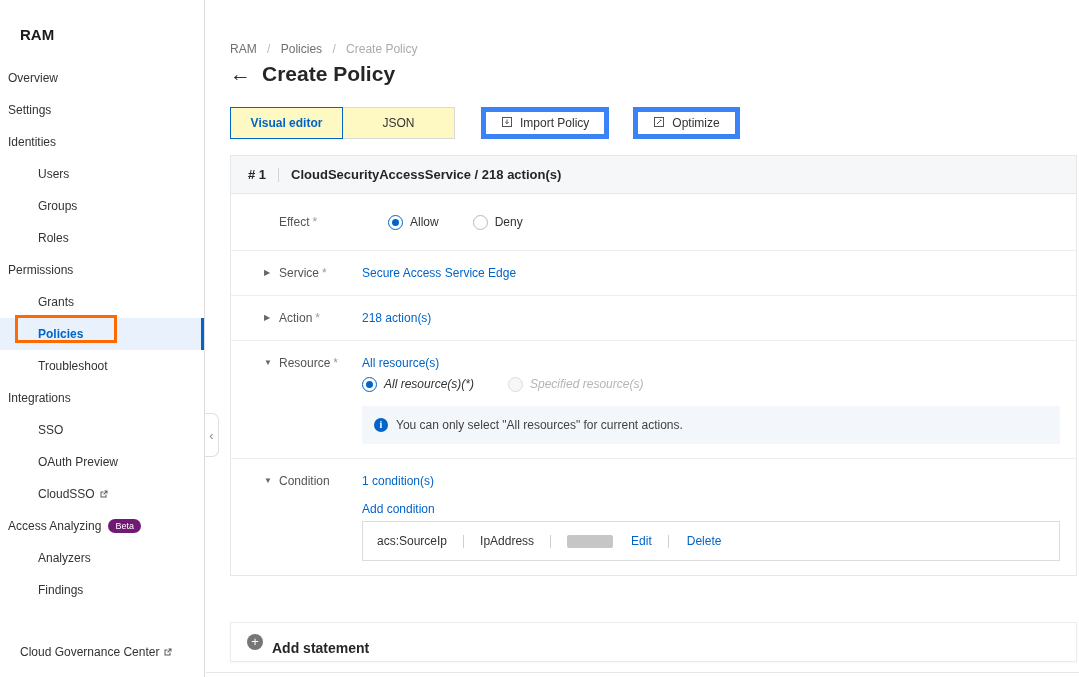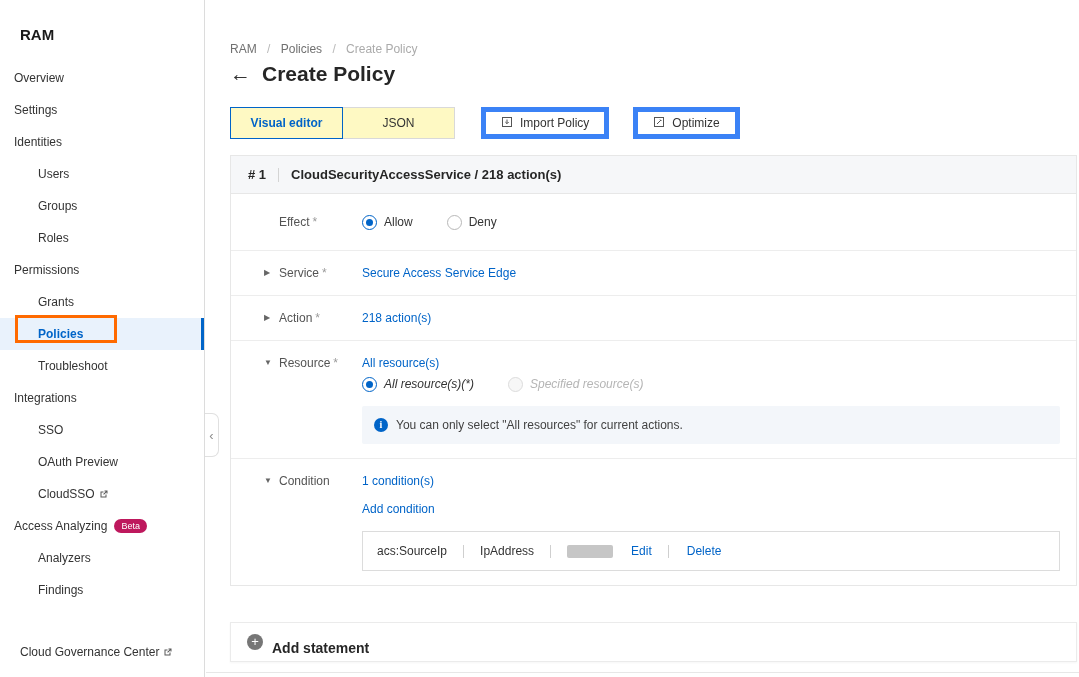--- a/index.html
+++ b/index.html
@@ -16,31 +16,31 @@
   
   .sidebar {
     position: absolute; left:0; top:0; width:205px; height:677px;
     background:#fff; border-right:1px solid #dcdcdc;
   }
   .sidebar-title {
     padding: 26px 0 0 20px; height:62px;
     font-size:15px; font-weight:700; color:#1a1a1a;
   }
   .side-item {
-    height:32px; line-height:32px; padding-left:14px;
+    height:32px; line-height:32px; padding-left:8px;
     font-size:12px; color:#333; cursor:pointer; position:relative;
     white-space:nowrap; display:flex; align-items:center;
   }
   .side-item.lvl1 { padding-left:38px; }
   .side-item.selected { background:#e9f2fc; color:#0064c8; font-weight:700; }
   .side-item.selected::after {
     content:""; position:absolute; right:0; top:0; width:3px; height:100%; background:#0064c8;
   }
   .beta-badge {
-    display:inline-block; margin-left:7px; background:#be185d; color:#fff;
+    display:inline-block; margin-left:7px; background:#701a75; color:#fff;
     font-size:9px; font-weight:400; line-height:14px; padding:0 7px; border-radius:8px;
   }
   .ext-icon { margin-left:4px; display:inline-flex; }
   .side-footer-item {
     position:absolute; left:0; bottom:9px; width:100%; height:32px; line-height:32px;
     padding-left:20px; font-size:12px; color:#333; cursor:pointer; display:flex; align-items:center;
   }
   .annotation-box {
     position:absolute; left:15px; top:315px; width:102px; height:28px;
     border:3px solid #FF6A00; z-index:6; pointer-events:none;
@@ -88,21 +88,21 @@
   .card-header {
     height:38px; background:#f6f7f9; border-bottom:1px solid #e7e7e7;
     display:flex; align-items:center; padding-left:17px;
   }
   .stmt-index { font-weight:700; font-size:13px; color:#262626; }
   .vsep { width:1px; height:14px; background:#d4d4d4; margin:0 12px; }
   .stmt-title { font-weight:700; font-size:13px; color:#262626; }
 
   .frow { display:flex; border-bottom:1px solid #ededed; padding:14px 0; }
   .frow:last-child { border-bottom:none; }
-  .frow.effect-row { padding:20px 0; }
+  .frow.effect-row { padding:20px 0;gap:26px; }
   .frow-label { width:131px; flex:0 0 131px; padding-left:33px; font-size:12px; color:#545454; display:flex; align-items:flex-start; line-height:16px; }
   .caret { width:15px; flex:0 0 15px; font-size:8px; color:#666; line-height:16px; }
   .req { color:#9a9a9a; margin-left:3px; }
   .frow-content { flex:1; line-height:16px; }
 
   .link { color:#0064c8; cursor:pointer; font-size:12px; }
 
   .radio-group { display:flex; align-items:center; }
   .radio-opt { display:flex; align-items:center; gap:7px; cursor:pointer; }
   .radio-opt + .radio-opt { margin-left:34px; }
@@ -126,21 +126,21 @@
     margin-top:14px; margin-right:16px; background:#f3f6fa; border-radius:2px;
     padding:11px 12px; display:flex; align-items:center; gap:8px;
   }
   .info-icon {
     width:14px; height:14px; flex:0 0 14px; border-radius:50%; background:#0064c8; color:#fff;
     font-size:10px; font-weight:700; line-height:14px; text-align:center; font-family:"Liberation Serif", serif;
   }
   .info-text { font-size:12px; color:#424242; }
 
   .cond-box {
-    margin-top:14px; margin-right:16px; border:1px solid #dcdcdc; height:40px;
+    margin-top:4px; margin-right:16px; border:1px solid #dcdcdc; height:40px;
     display:flex; align-items:center; padding:0 14px; gap:16px; background:#fff;
   }
   .cond-text { font-size:12px; color:#333; }
   .pipe { width:1px; height:13px; background:#cfcfcf; }
   .redacted { width:46px; height:13px; background:#c6c6c6; border-radius:2px; filter:blur(0.6px); }
   .cond-box .link { margin-left:2px; }
 
   
   .add-card {
     position:absolute; top:622px; left:24px; right:2px; height:40px;

